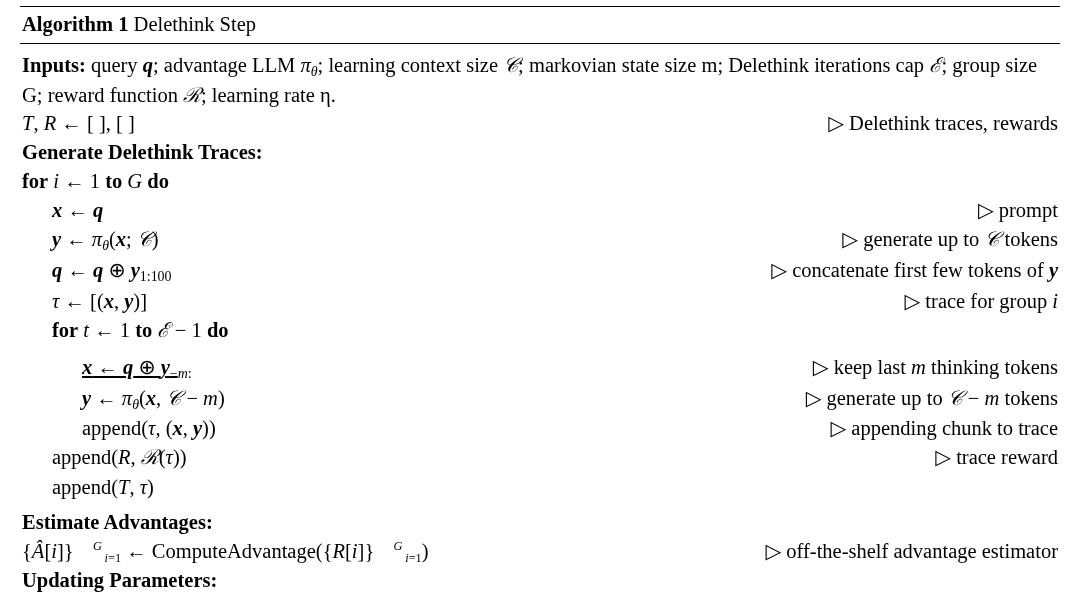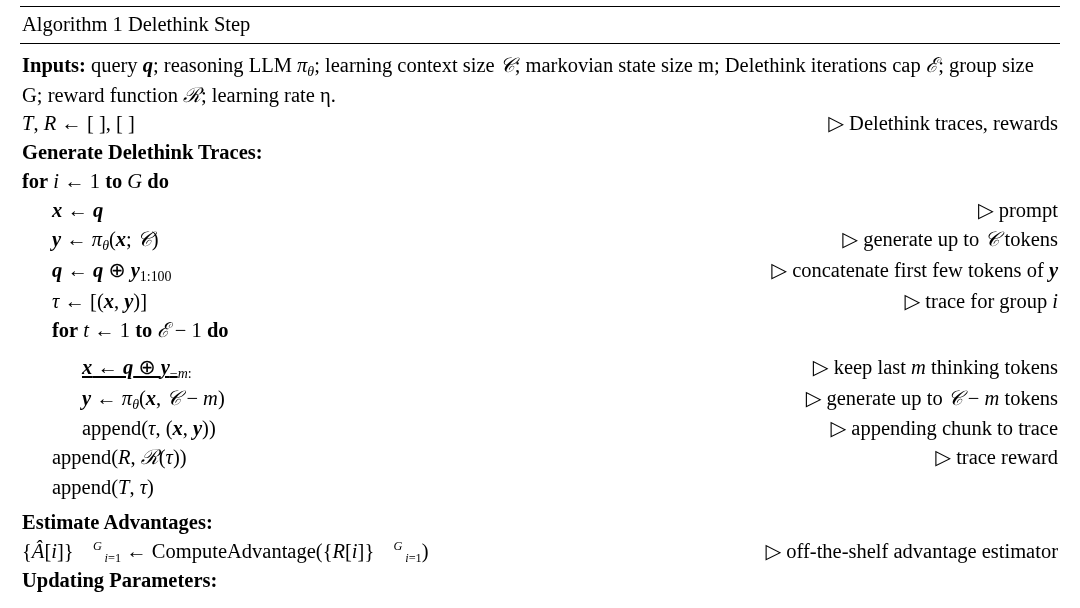--- a/index.html
+++ b/index.html
@@ -25,21 +25,21 @@
     border-top: 1.6px solid #000;
     margin: 0;
     height: 0;
   }
   .rule.thin { border-top: 1.1px solid #000; }
   .caption {
     font-size: 20.5px;
     padding: 5px 2px 6px 2px;
     line-height: 1.2;
   }
-  .caption .lbl { font-weight: normal; }
+  .caption .lbl { font-weight: bold; }
   .body {
     padding: 7px 2px 3px 2px;
     font-size: 20.5px;
     line-height: 1.42;
   }
   .line {
     position: relative;
     white-space: nowrap;
   }
   .line .cmt {
@@ -86,21 +86,21 @@
     <span class="lbl">Algorithm 1</span>
     <span>Delethink Step</span>
   </div>
 
   <hr class="rule thin">
 
   <div class="body">
 
     <div class="inputs-block">
       <span class="hdr">Inputs:</span>
-      <span>query </span><span class="bi">q</span><span>; reasoning LLM </span><span class="v"><i>π</i><span class="sub"><i>θ</i></span></span><span>; learning context size </span><span class="cal">𝒞</span><span>; markovian state size </span><span class="v">m</span><span>; Delethink iterations cap </span><span class="cal">ℰ</span><span>;</span>
+      <span>query </span><span class="bi">q</span><span>; advantage LLM </span><span class="v"><i>π</i><span class="sub"><i>θ</i></span></span><span>; learning context size </span><span class="cal">𝒞</span><span>; markovian state size </span><span class="v">m</span><span>; Delethink iterations cap </span><span class="cal">ℰ</span><span>;</span>
       <span>group size </span><span class="v">G</span><span>; reward function </span><span class="cal">ℛ</span><span>; learning rate </span><span class="v">η</span><span>.</span>
     </div>
 
     <div class="line">
       <span><i class="v">T</i>, <i class="v">R</i> ← [ ], [ ]</span>
       <span class="cmt">▷ Delethink traces, rewards</span>
     </div>
 
     <div class="line">
       <span class="hdr">Generate Delethink Traces:</span>

